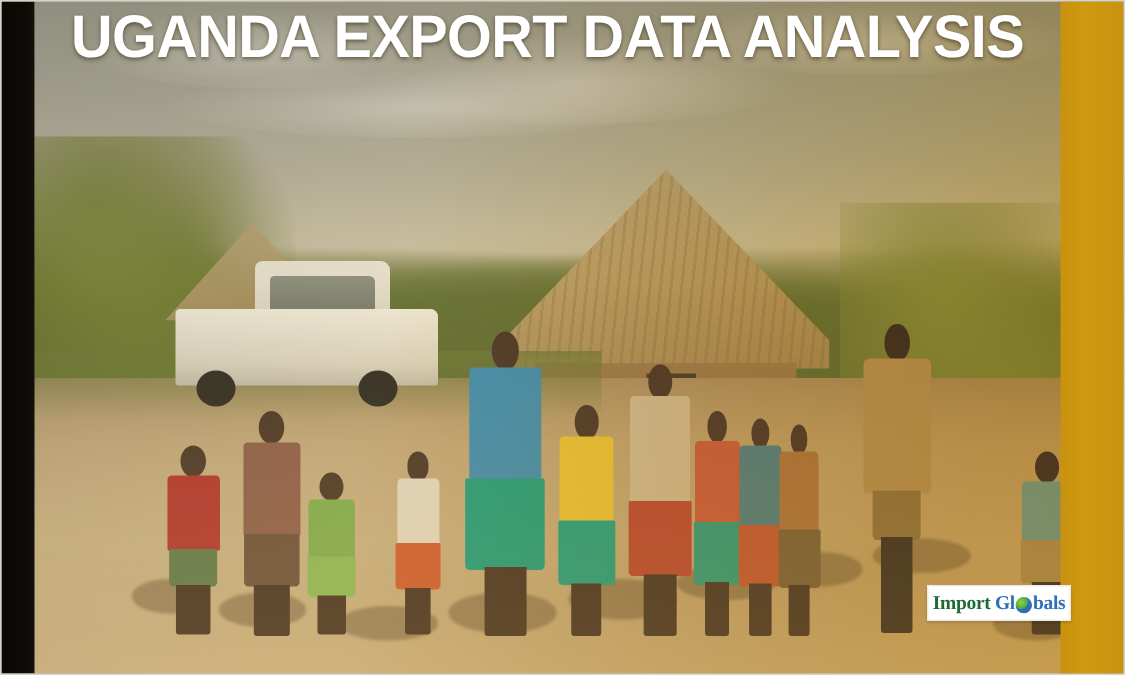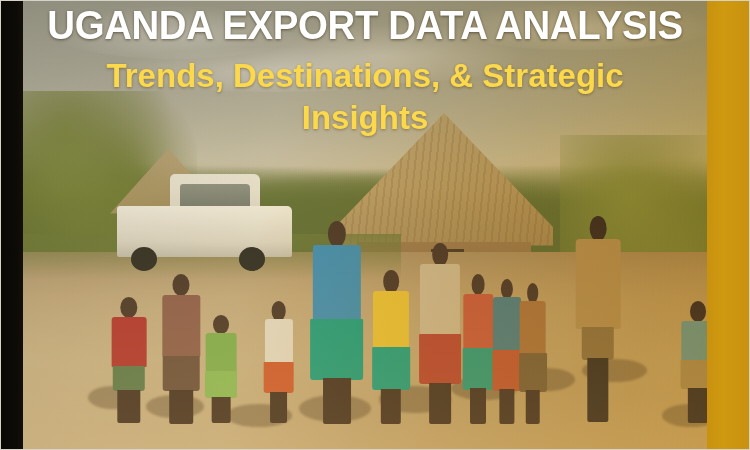--- a/index.html
+++ b/index.html
@@ -419,17 +419,24 @@
     <div id="grade"></div>
     <div id="grade2"></div>
     <div id="titlewash"></div>
   </div>
 
   <div id="leftbar"></div>
   <div id="rightbar"></div>
 
   <div id="textblock">
     <div id="title">UGANDA EXPORT DATA ANALYSIS</div>
-    <div id="subtitle">Trends, Destinations, &amp; Strategic Insights</div>
   </div>
 
+  <div id="logo">
+    <span class="lw1">Import</span>
+    <span class="lw2">
+      <span>Gl</span>
+      <span class="globe"></span>
+      <span>bals</span>
+    </span>
+  </div>
 
 </div>
 
 </body></html>

